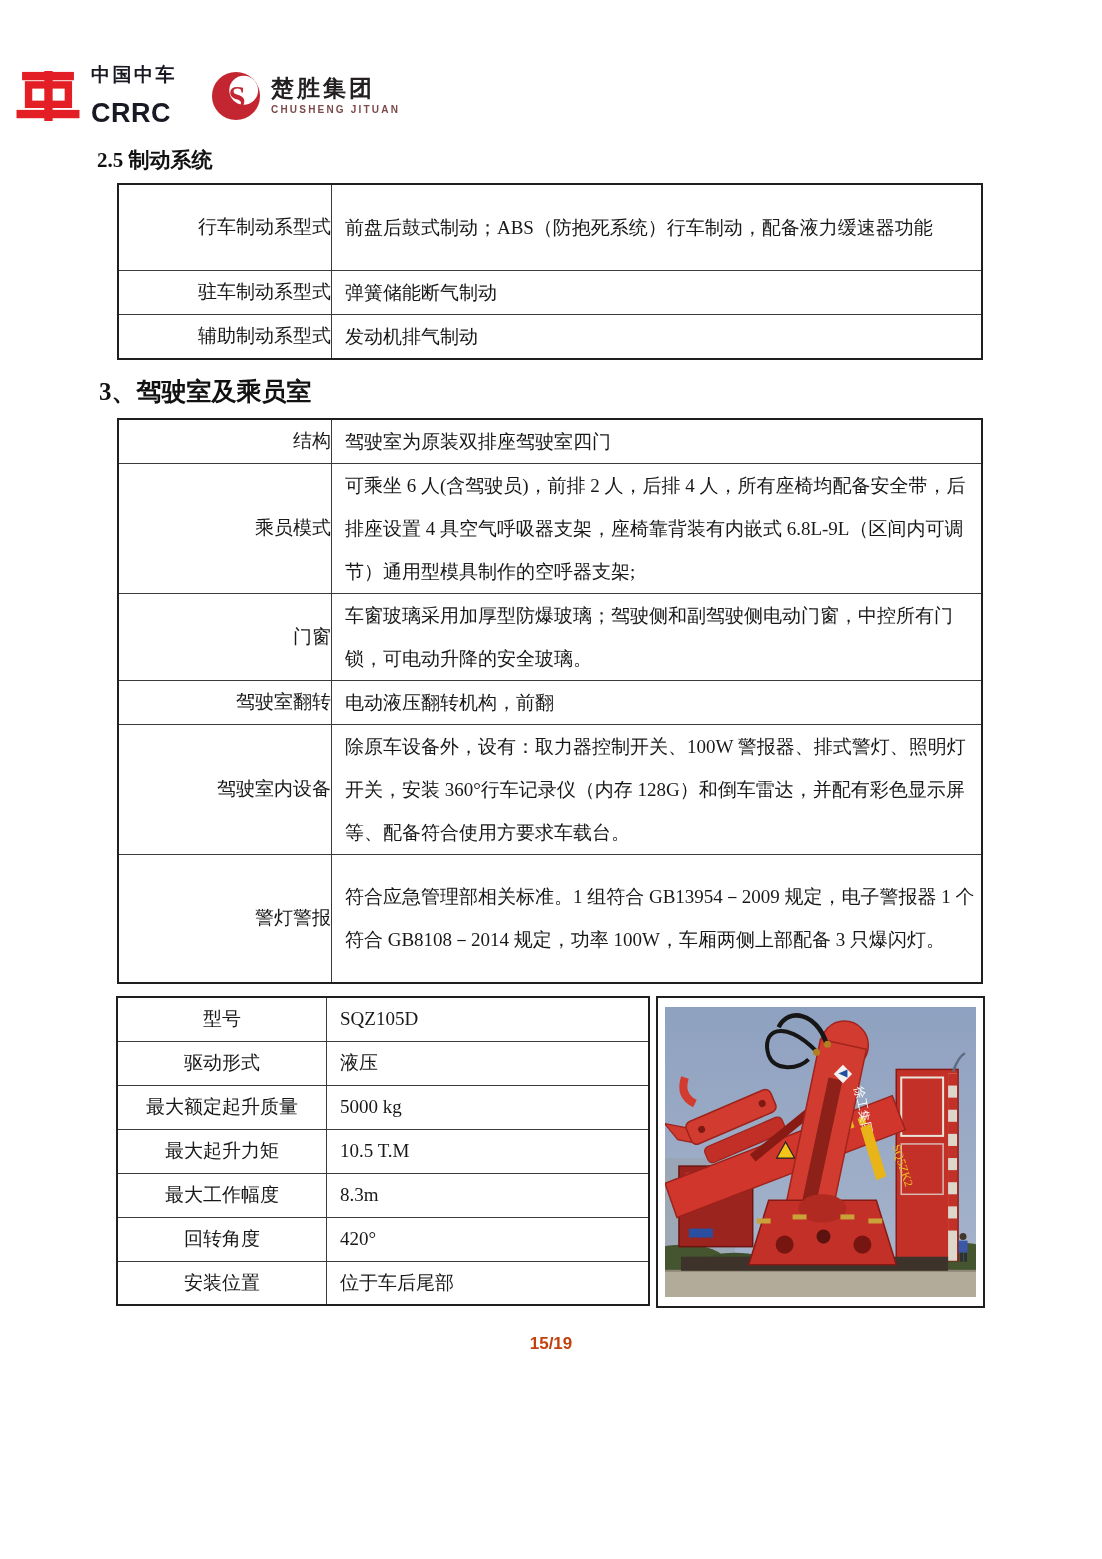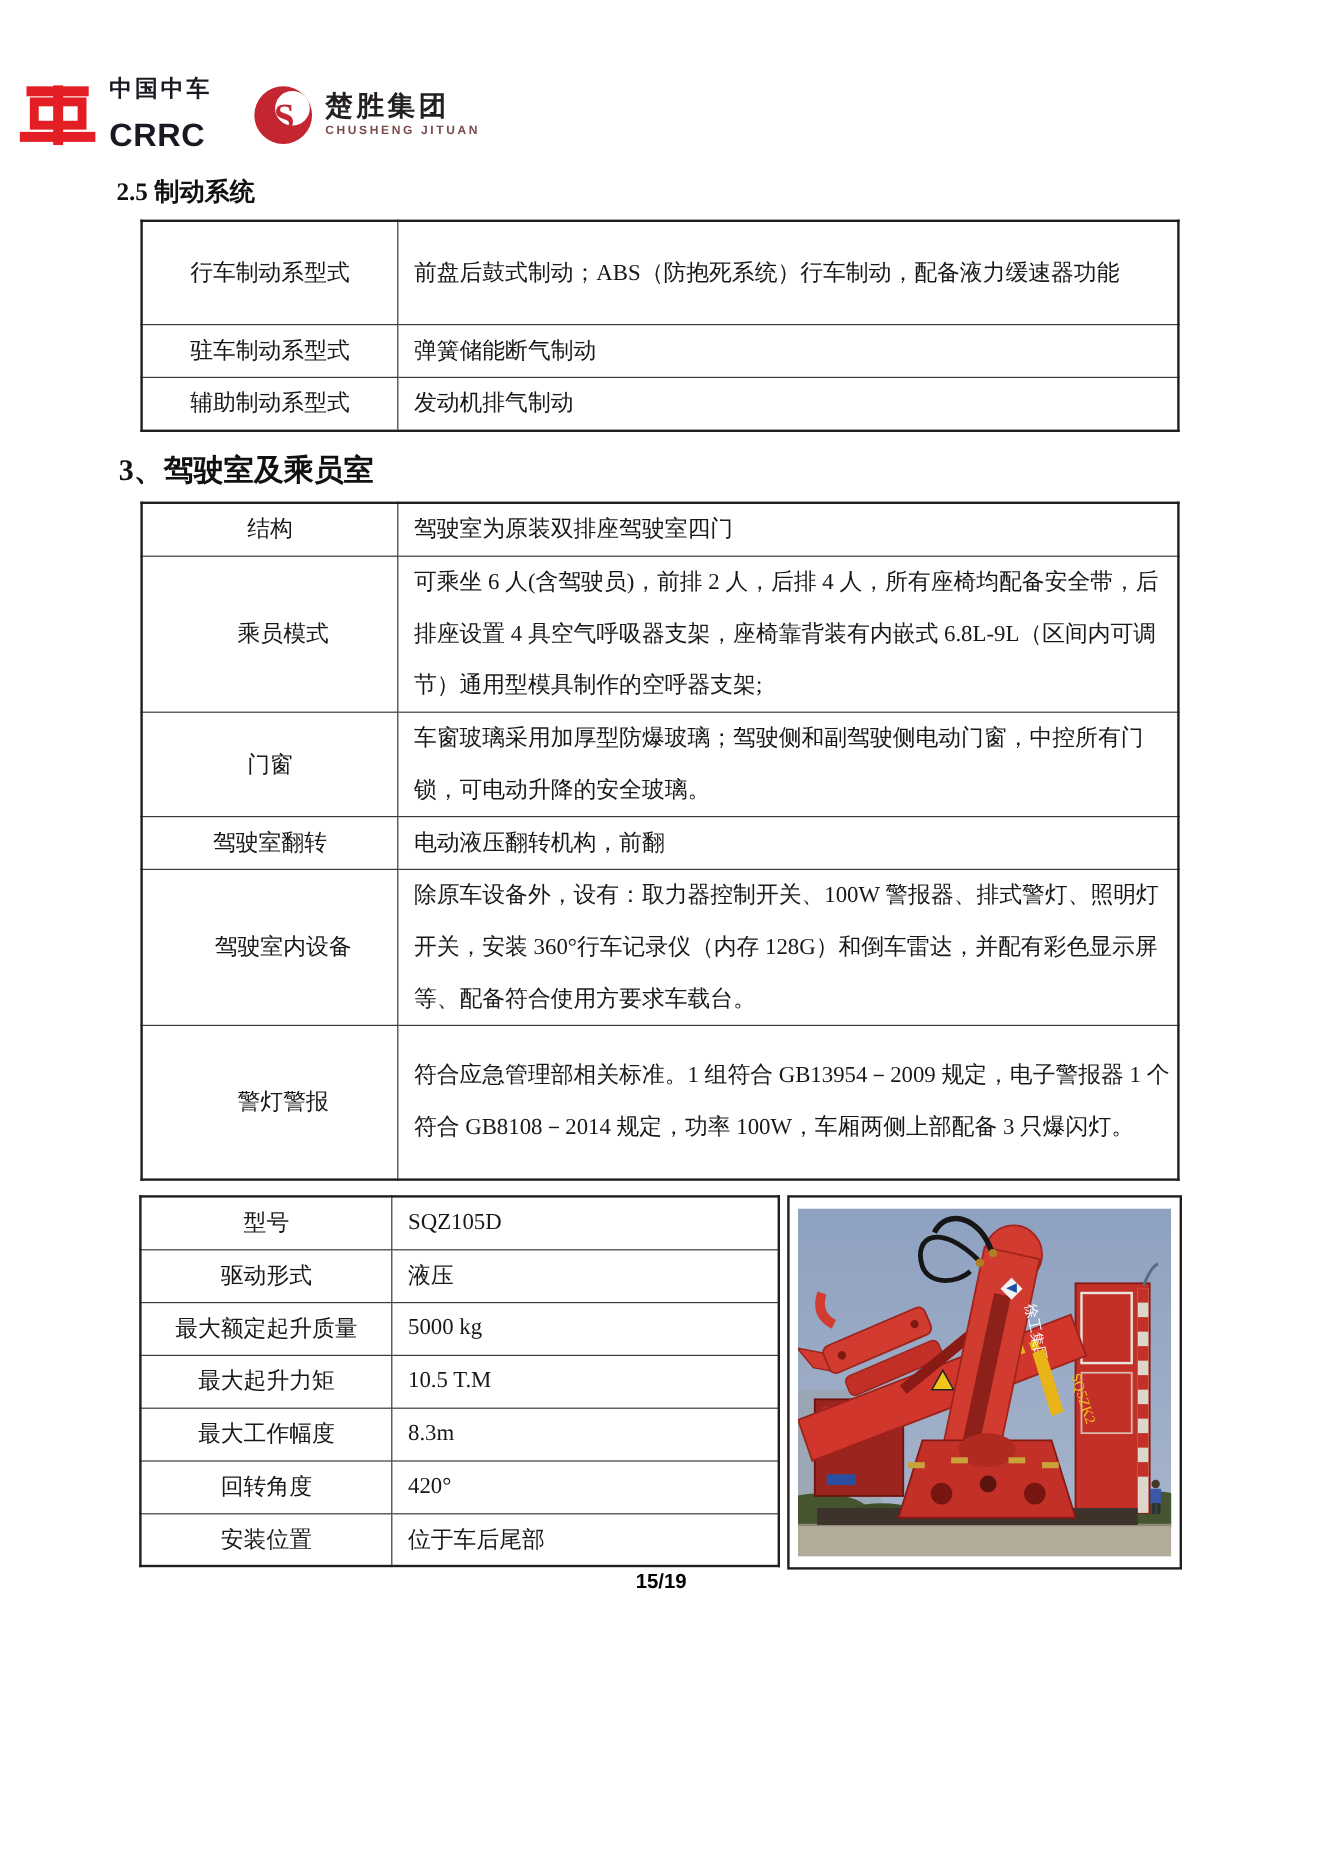--- a/index.html
+++ b/index.html
@@ -28,43 +28,43 @@
 
   
   .h-sub  { margin:19px 0 0 97px;  font-size:21px; font-weight:bold; color:#111; }
   .h-sec3 { margin:15px 0 0 99px;  font-size:25px; font-weight:bold; color:#111; }
   .h-sec4 { margin:10px 0 0 99px;  font-size:25px; font-weight:bold; color:#111; }
 
   
   table { border-collapse:collapse; border:2px solid #1f1f1f; }
   td { border:1.5px solid #3a3a3a; font-size:19px; color:#181818; vertical-align:middle; }
   .tbl-main { margin:9px 0 0 117px; }
-  .tbl-main td.lbl { width:206px; text-align:center; }
+  .tbl-main td.lbl { width:206px; text-align:right; }
   .tbl-main td.val { width:628px; padding:0 4px 0 13px; line-height:43px;margin-left:26px; }
   .tbl-main { table-layout:fixed; width:866px; }
   td.h1 { height:43px; }
   td.h2 { height:86px; }
   td.h3 { height:129px;padding-left:22px; }
   .tbl-main2 { margin-top:10px; }
 
   
   .crane-wrap { display:flex; align-items:flex-start; margin:12px 0 0 116px; }
   .tbl-crane { table-layout:fixed; width:534px; }
   .tbl-crane td.lbl { width:204px; text-align:center; height:44px; }
   .tbl-crane td.val { width:314px; padding:0 0 0 13px; height:44px;font-family:Liberation Serif, serif; }
   .photo-frame {
     width:329px; height:312px; margin-left:6px;
     border:2px solid #1f1f1f; padding:9px 7px; background:#fff;
   }
   .photo-frame svg { width:100%; height:100%; display:block; }
 
   .page-num {
-    text-align:center;
+    margin-top:26px; text-align:center;
     font-family:"Liberation Sans",sans-serif; font-weight:bold;
-    font-size:17px; color:#000000;
+    font-size:17px; color:#c2410c;
   }
 </style>
 </head>
 <body>
 
 <div class="page">
 
   <div class="hdr">
     <div class="hdr-left"></div>
 

